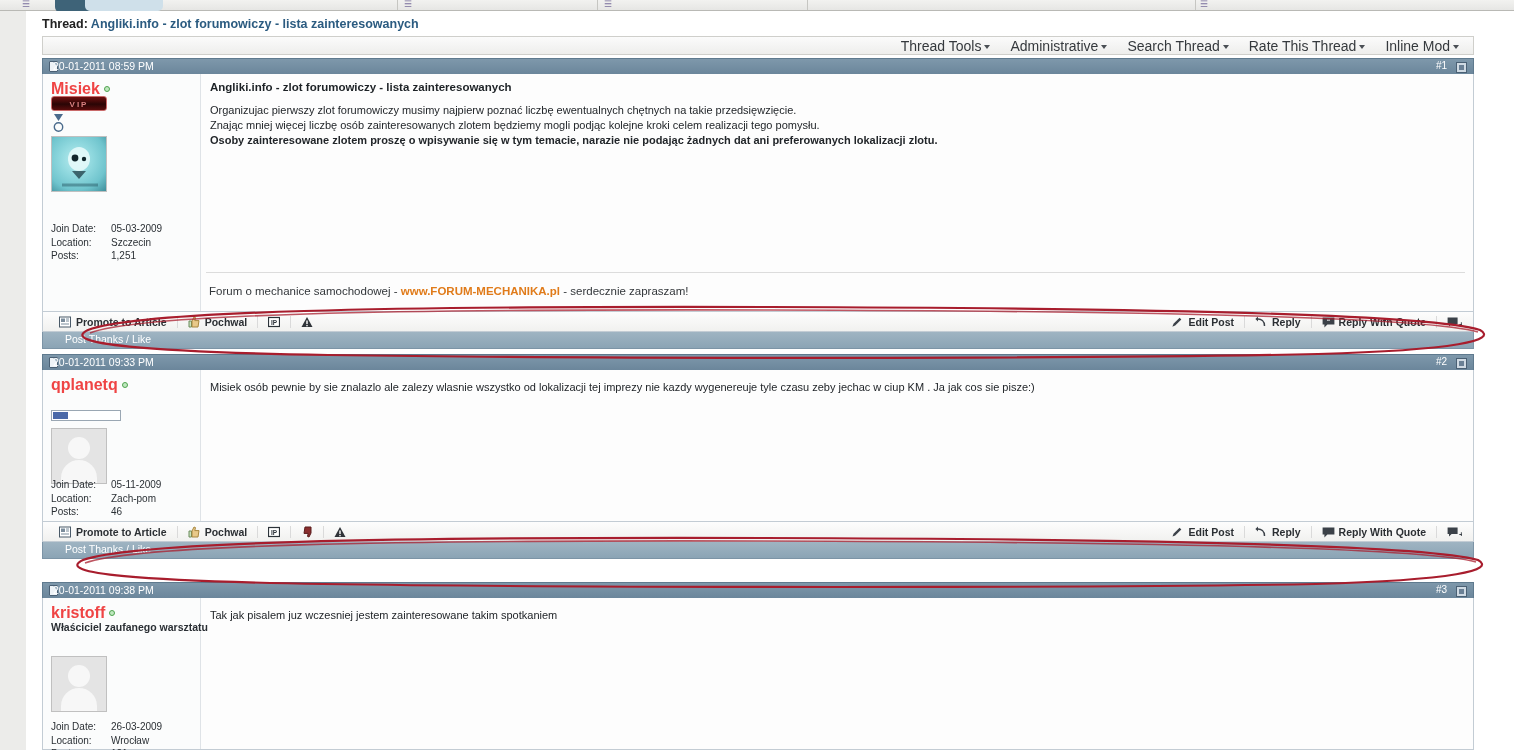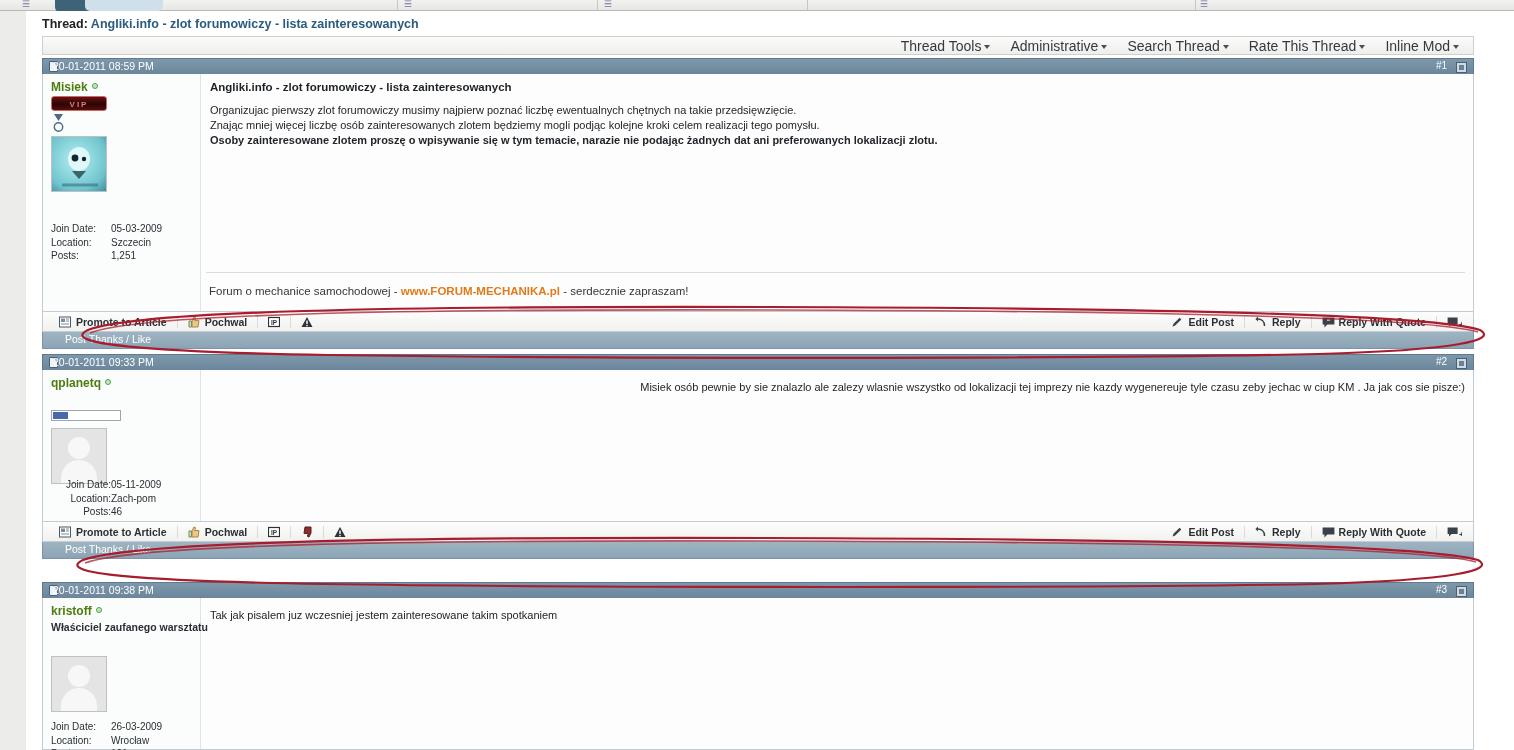--- a/index.html
+++ b/index.html
@@ -53,21 +53,21 @@
     background: #eef3f7; border: 1px solid #45soft; border: 1px solid #4a6074; border-radius: 1px; }
   .page-icon:after { content: ""; position: absolute; right: 0; top: 0; border-left: 4px solid transparent; border-top: 4px solid #9fb4c4; }
   .post-num { position: absolute; right: 26px; top: 1px; font-size: 10px; }
   .post-num-icon { position: absolute; right: 6px; top: 2.5px; width: 11px; height: 11px;
     background: #cfdae3; border: 1px solid #4a6074; }
   .post-num-icon:after { content:""; position:absolute; left:2px; top:2px; width:5px; height:5px; background:#6a8095; }
 
   .post-body { position: relative; border: 1px solid #c3ccd4; border-top: none; background: #fdfdfd; }
   .userinfo { position: absolute; left: 0; top: 0; width: 158px; bottom: 0;
     border-right: 1px solid #dfe3e7; background: #fbfcfc; }
-  .username { position: absolute; left: 8px; top: 6px; font-size: 12px; font-weight: bold; color: #4d7c0f; white-space: nowrap; }
+  .username { position: absolute; left: 8px; top: 6px; font-size: 16px; font-weight: bold; color: #ef4444; white-space: nowrap; }
   .online-dot { display: inline-block; width: 6px; height: 6px; border: 1px solid #4fa34f; border-radius: 50%; background: #bfe8bf; margin-left: 4px; vertical-align: 2px; }
   .usertitle { position: absolute; left: 8px; top: 23px; font-size: 10.5px; font-weight: bold; color: #2a2f34; white-space: nowrap; }
   .vip-badge { position: absolute; left: 8px; top: 22px; width: 56px; height: 15px;
     background: linear-gradient(#6e0f0f, #2a0505 55%, #5a0c0c); border: 1px solid #c96a6a; border-radius: 3px;
     color: #d98080; font-size: 8px; font-weight: bold; text-align: center; line-height: 15px; letter-spacing: 2px; }
   .rank-medal { position: absolute; left: 10px; top: 40px; width: 9px; }
   .avatar { position: absolute; left: 8px; width: 56px; height: 56px;
     background: #e4e4e4; border: 1px solid #c0c0c0; overflow: hidden; }
   .avatar-person { position: absolute; left: 50%; top: 8px; width: 22px; height: 22px; margin-left: -11px; background: #f7f7f7; border-radius: 50%; }
   .avatar-person2 { position: absolute; left: 50%; top: 31px; width: 36px; height: 28px; margin-left: -18px; background: #f7f7f7; border-radius: 18px 18px 0 0; }
@@ -269,21 +269,21 @@
       </div>
     </div>
 
     <div class="post" style="top:343px;">
       <div class="post-head">
         <span class="page-icon"></span>
         <span class="post-date">20-01-2011 09:33 PM</span>
         <span class="post-num">#2</span>
         <span class="post-num-icon"></span>
       </div>
-      <div class="post-body" style="height:152px;text-align:right;">
+      <div class="post-body" style="height:152px;">
         <div class="userinfo">
           <div class="username"><span>qplanetq</span><i class="online-dot"></i></div>
           <div class="membar">
               <div class="membar-fill"></div>
             </div>
           <div class="avatar" style="top:58px;">
             <div class="avatar-person"></div>
             <div class="avatar-person2"></div>
           </div>
           <div class="stats" style="top:108px;">

